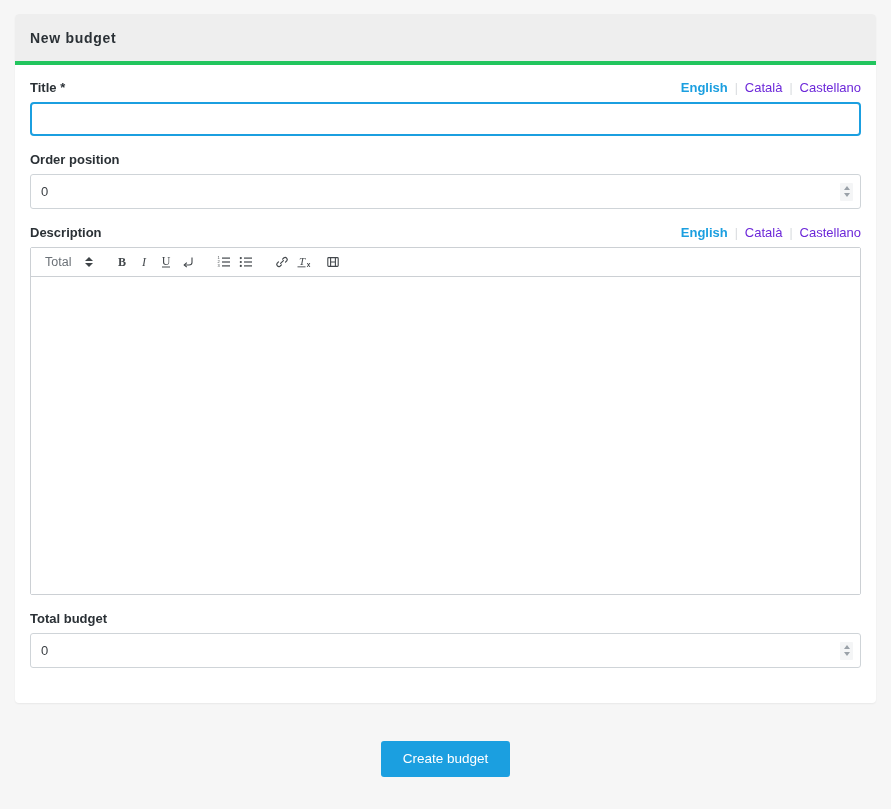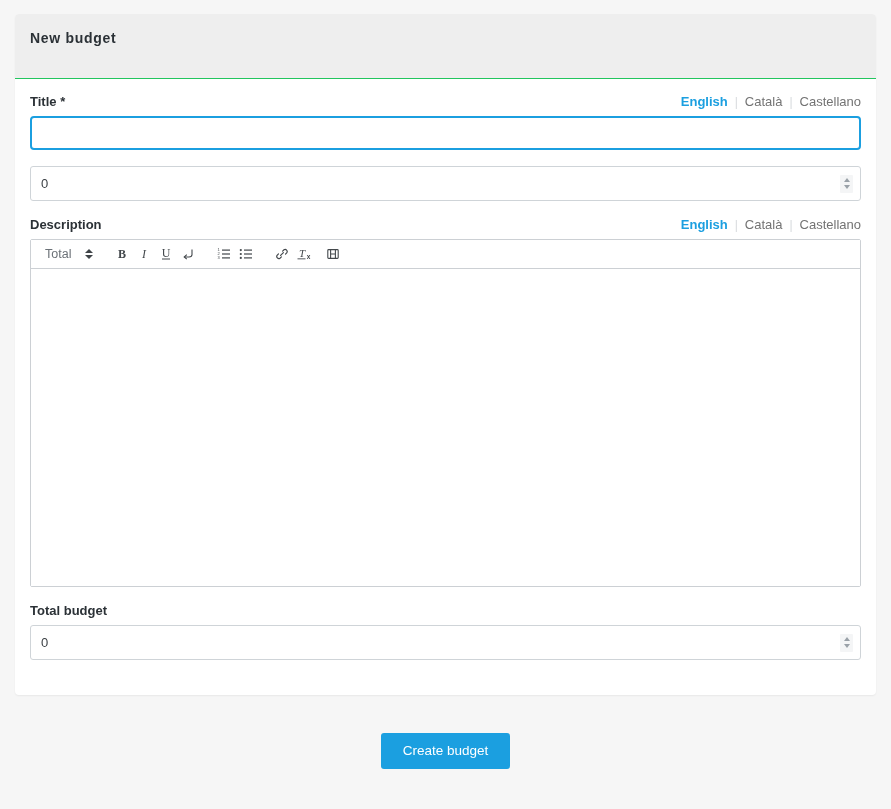--- a/index.html
+++ b/index.html
@@ -25,22 +25,22 @@
 
   
   .card {
     background: #ffffff;
     border-radius: 4px;
     box-shadow: 0 1px 2px rgba(0,0,0,0.06);
     overflow: hidden;
   }
   .card-header {
     background: #eeeeee;
-    padding: 16px 15px 32px 15px;
-    border-bottom: 1px solid #22c55e;
+    padding: 16px 15px 15px 15px;
+    border-bottom: 4px solid #22c55e;
   }
   .card-title {
     font-size: 14px;
     font-weight: bold;
     letter-spacing: 0.7px;
     color: #2b3136;
   }
   .card-body {
     padding: 15px 15px 28px 15px;
   }
@@ -64,21 +64,21 @@
   }
   .req { font-weight: bold; }
 
   
   .lang-tabs {
     display: flex;
     align-items: flex-start;
     font-size: 13px;
   }
   .lang-tab {
-    color: #737373;
+    color: #6d28d9;
     padding: 0 7px;
     text-decoration: none;
     line-height: 14px;
   }
   .lang-tab.active {
     color: #1b9fe0;
     font-weight: bold;
   }
   .lang-tab:last-child { padding-right: 0; }
   .lang-sep {
@@ -248,20 +248,23 @@
             <span class="lang-sep">|</span>
             <a class="lang-tab" href="#">Català</a>
             <span class="lang-sep">|</span>
             <a class="lang-tab" href="#">Castellano</a>
           </div>
         </div>
         <input class="text-input focused" type="text" value="" style="">
       </div>
 
       <div class="field">
+        <div class="label-row">
+          <div class="field-label">Order position</div>
+        </div>
         <div class="num-wrap">
           <input class="text-input" type="text" value="0" style="">
           <div class="spinner">
             <span class="spin-arrow spin-up"></span>
             <span class="spin-arrow spin-down"></span>
           </div>
         </div>
       </div>
 
       <div class="field">

